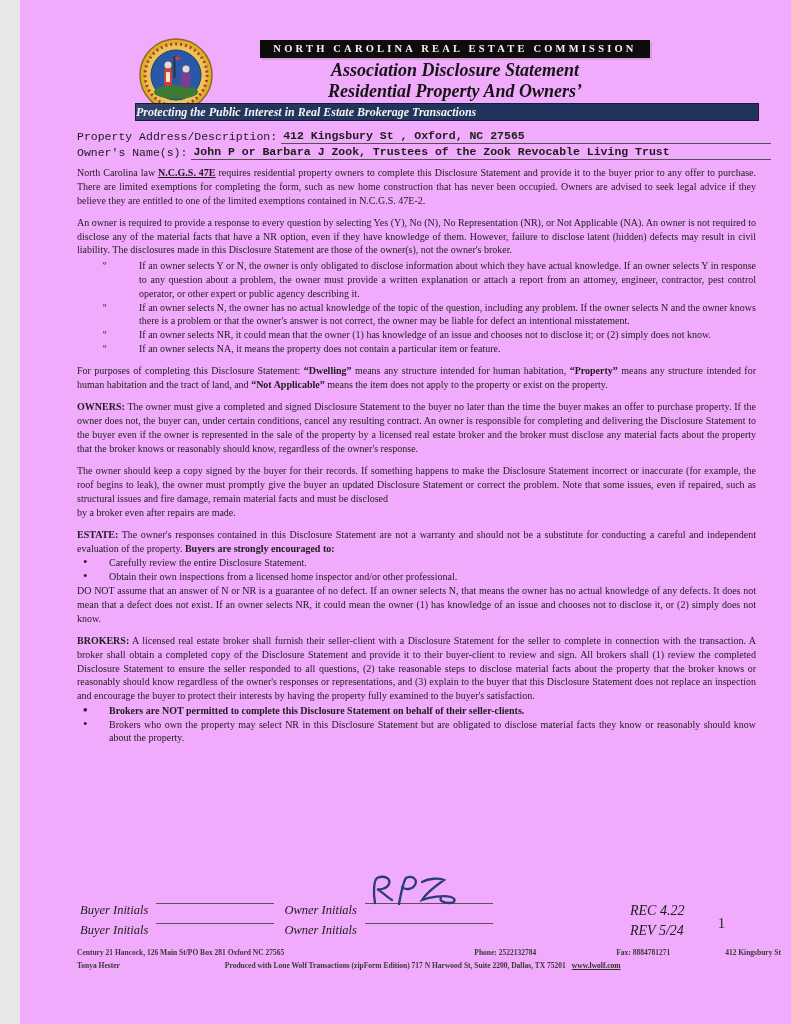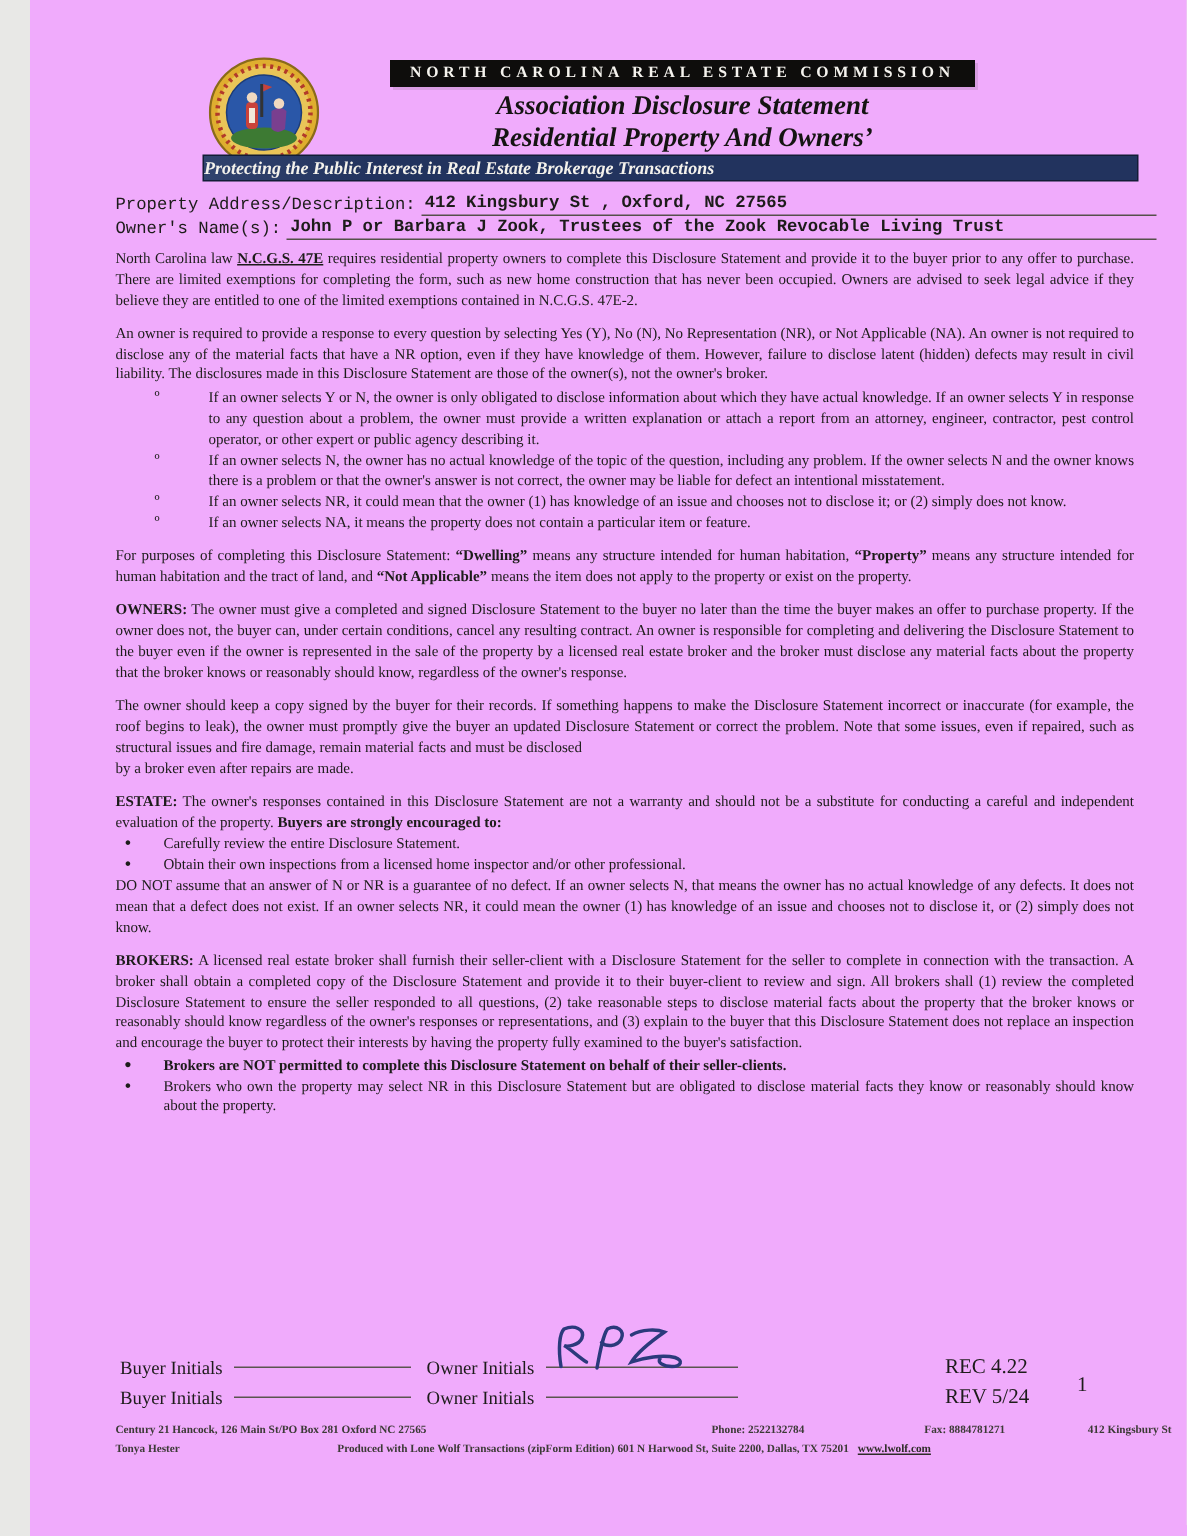--- a/index.html
+++ b/index.html
@@ -50,21 +50,21 @@
   .b { font-weight: bold; }
   ul.open-list, ul.fill-list { list-style: none; margin-bottom: 8.5px; }
   ul.open-list li { position: relative; padding-left: 62px; }
   ul.open-list li::before { content: "\00BA"; position: absolute; left: 26px; top: 0; font-size: 11px; }
   ul.fill-list { margin-top: 0; }
   ul.fill-list li { position: relative; padding-left: 32px; }
   ul.fill-list li::before { content: "\2022"; position: absolute; left: 6px; top: -1px; font-size: 13px; }
   ul.no-gap { margin-bottom: 0; }
   
   .initials { position: absolute; top: 903px; left: 60px; width: 680px; font-size: 12.5px; }
-  .init-row { display: flex; align-items: center; height: 18px; margin-bottom: 2px; }
+  .init-row { display: flex; align-items: flex-start; height: 18px; margin-bottom: 2px; font-style: italic; }
   .init-label { white-space: nowrap; }
   .init-line { width: 118px; border-bottom: 1px solid #5a554e; margin: 0 10px 2px 8px; position: relative; }
   .init-line.owner { width: 128px; }
   .rec-col { margin-left: auto; width: 130px; font-size: 14px; }
   .sig-svg { position: absolute; left: 2px; bottom: -4px; }
   .page-num { position: absolute; top: 916px; left: 698px; font-size: 14px; }
   .footer { position: absolute; top: 948px; left: 57px; right: 30px; font-size: 7.5px; font-weight: bold; color: #3c3a36; }
   .f-row1 { display: flex; }
   .f-phone { margin-left: 190px; white-space: nowrap; }
   .f-fax { margin-left: 80px; white-space: nowrap; }
@@ -193,18 +193,18 @@
 
   <div class="footer">
     <div class="f-row1">
       <span>Century 21 Hancock, 126 Main St/PO Box 281 Oxford NC 27565</span>
       <span class="f-phone">Phone: 2522132784</span>
       <span class="f-fax">Fax: 8884781271</span>
       <span class="f-addr">412 Kingsbury St</span>
     </div>
     <div class="f-row2">
       <span>Tonya Hester</span>
-      <span class="f-produced">Produced with Lone Wolf Transactions (zipForm Edition) 601 N Harwood St, Suite 2200, Dallas, TX  75201</span>
+      <span class="f-produced">Produced with Lone Wolf Transactions (zipForm Edition) 717 N Harwood St, Suite 2200, Dallas, TX  75201</span>
       <span class="f-link">www.lwolf.com</span>
     </div>
   </div>
 
 </div>
 
 </body></html>

